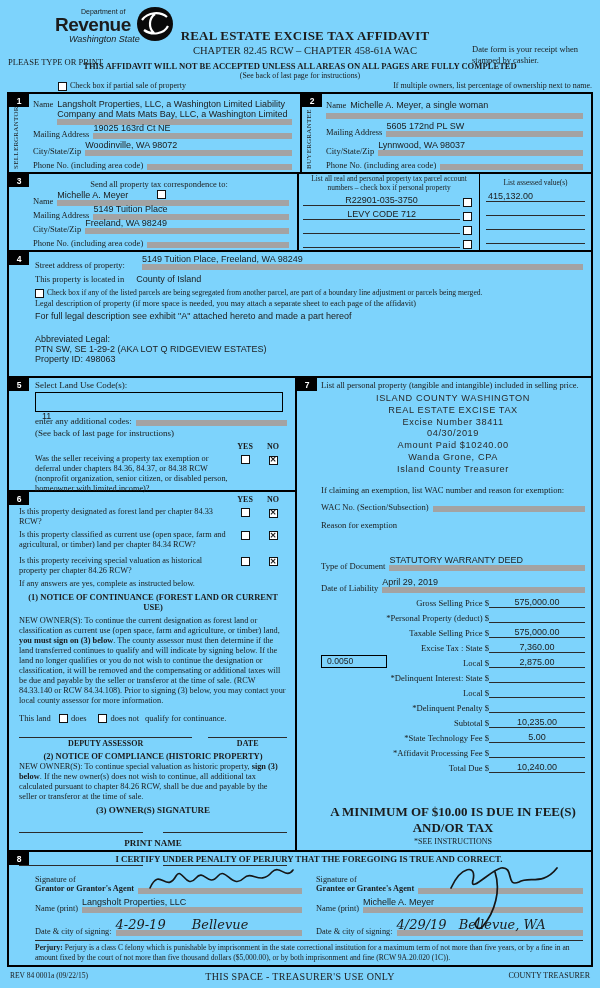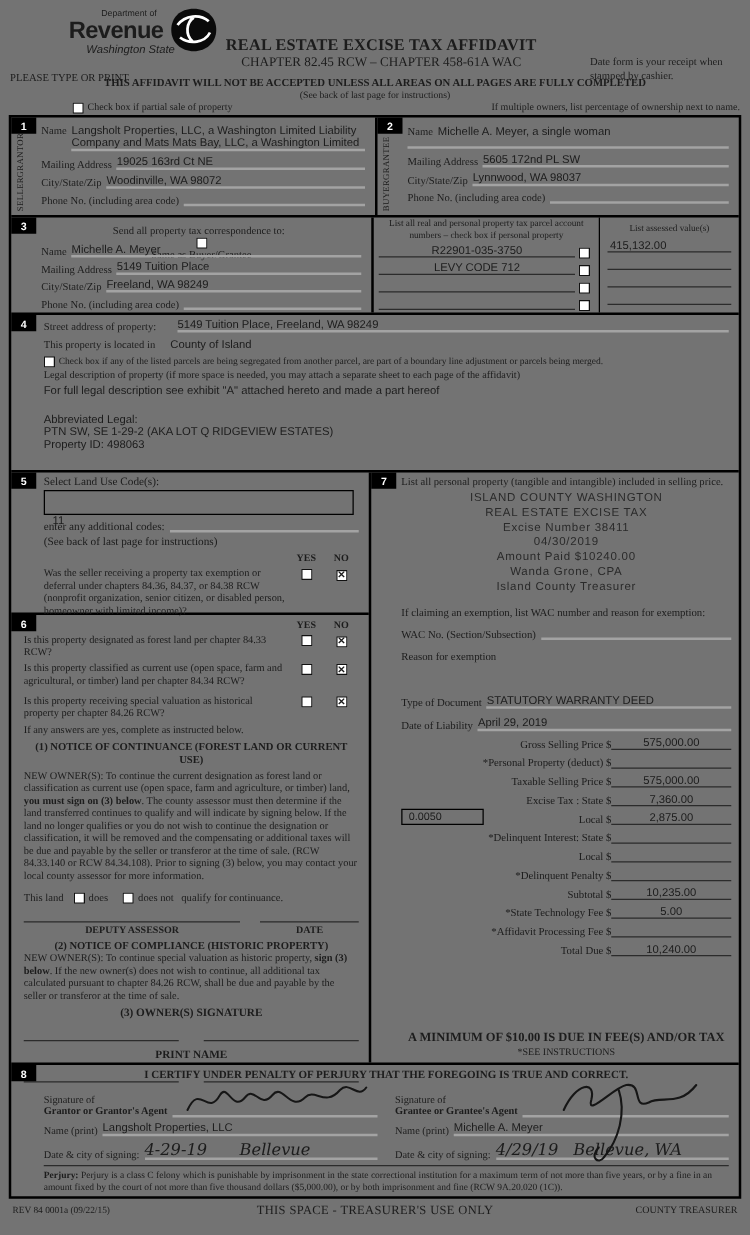--- a/index.html
+++ b/index.html
@@ -1,17 +1,17 @@
 <!DOCTYPE html>
 <html><head>
 <meta charset="utf-8">
 <style>
   * { margin:0; padding:0; box-sizing:border-box; }
   html,body { background:#fff; }
-  .page { width:600px; height:988px; background:#737373; color:#1c1c1c;
+  .page { width:600px; height:988px; background:#7dd3fc; color:#1c1c1c;
           font-family:"Liberation Serif", serif; position:relative; overflow:hidden; }
 
   
   .hdr { position:relative; height:58px; }
   .logo { position:absolute; left:55px; top:8px; display:flex; align-items:flex-start; }
   .logo-text { display:flex; flex-direction:column; line-height:1.05; font-family:"Liberation Sans", sans-serif; }
   .dept { font-size:7px; padding-left:26px; }
   .rev  { font-size:19px; font-weight:bold; letter-spacing:-0.5px; }
   .wast { font-size:9px; font-style:italic; padding-left:14px; }
   .swirl { margin:-2px 0 0 -4px; }
@@ -24,21 +24,21 @@
   .seeback { text-align:center; font-size:7.8px; }
   .partialrow { display:flex; align-items:center; font-size:8px; padding:1px 8px 2px 55px; }
   .partialrow .multi { margin-left:auto; }
 
   
   .cb { display:inline-flex; width:9px; height:9px; border:1px solid #111; align-items:center;
         justify-content:center; font-size:8px; font-weight:bold; font-family:"Liberation Sans", sans-serif;
         background:#fff; flex:none; margin:0 3px; position:relative; top:1px; }
   .cb.checked::after { content:"✕"; line-height:1; }
   .fill { font-family:"Liberation Sans", sans-serif; font-size:9px; }
-  .ul { border-bottom:2px solid #a3a3a3; }
+  .ul { border-bottom:6px solid #a3a3a3; }
   .flex1 { flex:1; }
   .lbl { white-space:nowrap; margin-right:4px; }
   .frow { display:flex; align-items:flex-end; font-size:8.5px; margin-top:3px; min-height:11px; }
 
   .formbox { border:2px solid #000; margin:0 7px; }
   .secnum { position:absolute; top:0; left:0; width:20px; height:13px; background:#000; color:#fff;
             font-size:8.5px; font-weight:bold; display:flex; align-items:center; justify-content:center;
             font-family:"Liberation Sans", sans-serif; }
   .sidestrip { width:22px; position:relative; flex:none; }
   .sidelabel { position:absolute; top:18px; bottom:3px; left:3px; writing-mode:vertical-rl;
@@ -96,21 +96,21 @@
   
   .stamp { text-align:center; font-family:"Liberation Sans", sans-serif; font-size:9.2px;
            letter-spacing:0.6px; line-height:1.3; color:#2a2a2a; margin:2px auto 0; }
   .mrow { display:flex; align-items:flex-end; margin-top:3px; font-size:8.6px; position:relative; min-height:12px; }
   .mlab { width:168px; text-align:right; white-space:nowrap; flex:none; }
   .mval { flex:1; border-bottom:1px solid #2b2b2b; text-align:center; font-family:"Liberation Sans", sans-serif;
           font-size:9px; min-height:11px; }
   .ratebox { position:absolute; left:0; bottom:0; border:1.2px solid #000; width:66px; height:13px;
              font-family:"Liberation Sans", sans-serif; font-size:8.6px; padding:0 0 0 5px; }
   .minblock { margin-top:auto; text-align:center; }
-  .min1 { font-weight:bold; font-size:10px; }
+  .min1 { font-weight:bold; font-size:13px; }
   .min2 { font-size:8px; margin-top:1px; }
 
   
   .s8 { position:relative; border-top:2px solid #000; padding:2px 8px 0 26px; }
   .certify { text-align:center; font-weight:bold; font-size:8.8px; }
   .sigcols { display:flex; gap:14px; margin-top:2px; }
   .sigcol { flex:1; }
   .sigrow { display:flex; align-items:flex-end; position:relative; height:28px; font-size:8.3px; }
   .siglabel { line-height:1.15; white-space:nowrap; margin-right:4px; }
   .sigsvg { position:absolute; bottom:-2px; pointer-events:none; }

